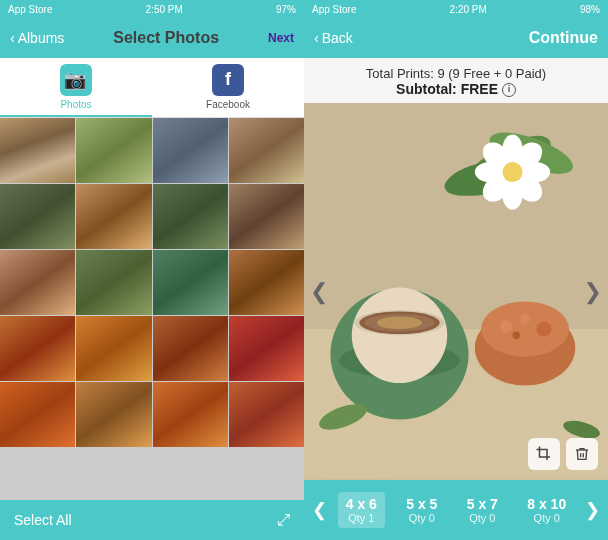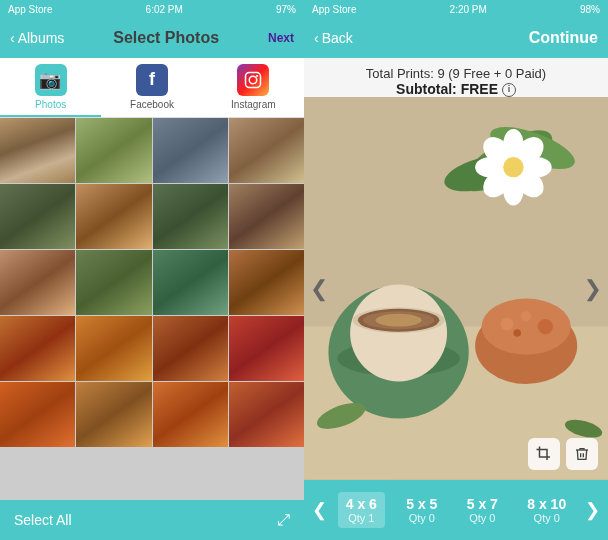--- a/index.html
+++ b/index.html
@@ -181,21 +181,21 @@
     }
 
     .right-nav-continue {
       color: white;
       font-size: 16px;
       font-weight: 700;
     }
 
     .print-summary {
       text-align: center;
-      padding: 8px 10px 0;
+      padding: 8px 10px 6px;
       background: #f5f5f5;
     }
 
     .print-summary-line1 {
       font-size: 13px;
       color: #333;
     }
 
     .print-summary-line2 {
       font-size: 14px;
@@ -330,51 +330,41 @@
       cursor: pointer;
     }
   </style>
 </head>
 <body>
 
 <div class="left-panel">
 
   <div class="left-status-bar">
     <span>App Store</span>
-    <span>6:02 PM</span>
+    <span>2:50 PM</span>
     <span>97%</span>
   </div>
 
   <div class="left-nav">
     <div class="left-nav-back">
       <span>‹</span>
       <span>Albums</span>
     </div>
     <span class="left-nav-title">Select Photos</span>
     <span class="left-nav-next">Next</span>
   </div>
 
   <div class="source-tabs">
     <div class="source-tab active">
       <div class="icon-circle photos-icon-bg">📷</div>
       <span>Photos</span>
     </div>
     <div class="source-tab">
       <div class="icon-circle fb-icon-bg">f</div>
       <span>Facebook</span>
-    </div>
-    <div class="source-tab">
-      <div class="icon-circle ig-icon-bg">
-        <svg width="18" height="18" viewBox="0 0 24 24" fill="white">
-          <rect x="2" y="2" width="20" height="20" rx="5" ry="5" fill="none" stroke="white" stroke-width="2"></rect>
-          <circle cx="12" cy="12" r="5" fill="none" stroke="white" stroke-width="2"></circle>
-          <circle cx="17.5" cy="6.5" r="1.5" fill="white"></circle>
-        </svg>
-      </div>
-      <span>Instagram</span>
     </div>
   </div>
 
   <div class="photo-grid">
     <div class="photo-cell photo-hotel"></div>
     <div class="photo-cell" style="background: linear-gradient(145deg,#9ab070,#6a8040,#b0c080);"></div>
     <div class="photo-cell" style="background: linear-gradient(145deg,#708090,#506070,#90a0b0);"></div>
     <div class="photo-cell" style="background: linear-gradient(145deg,#b09070,#806040,#d0c090);"></div>
     <div class="photo-cell" style="background: linear-gradient(145deg,#607050,#405030,#809060);"></div>
     <div class="photo-cell" style="background: linear-gradient(145deg,#c09060,#805020,#e0b070);"></div>

